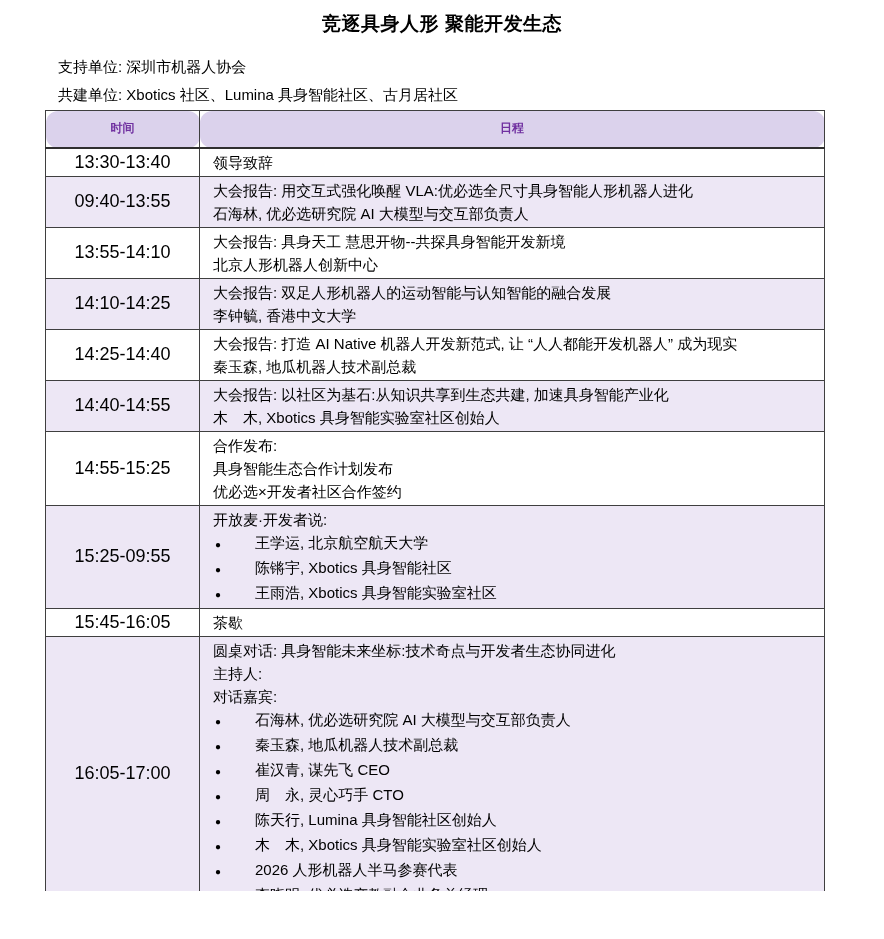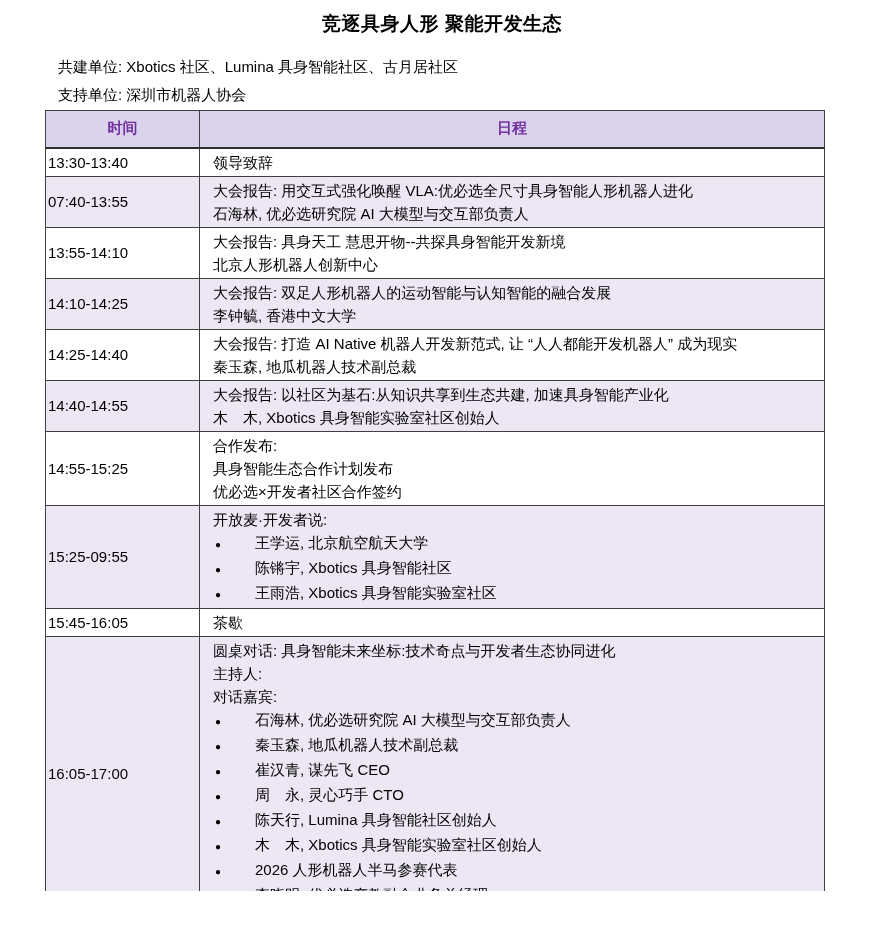--- a/index.html
+++ b/index.html
@@ -35,32 +35,34 @@
     width: 779px;
     border-collapse: collapse;
     table-layout: fixed;
   }
   table.schedule th, table.schedule td {
     border: 1px solid var(--border_col, #3F3F3F);
   }
   table.schedule th {
     background: var(--header_bg, #DBD2EC);
     color: var(--accent, #7030A0);
-    font-size: 15px;
+    font-size: 12px;
     font-weight: bold;
     height: 37px;
     text-align: center;
     border-bottom: 2.5px solid #2F2F2F;
+    border-radius: 12px;
   }
   col.c-time { width: 154px; }
   col.c-agenda { width: 625px; }
 
   td.time-cell {
+    text-align: center;
     vertical-align: middle;
-    font-size: 15px;
+    font-size: 18px;
     padding: 1px 2px;
   }
   td.agenda-cell {
     vertical-align: middle;
     font-size: 15px;
     padding: 2px 12px 2px 13px;
   }
   .line { line-height: 23px; }
   .bullet-line { display: flex; align-items: baseline; }
   .bullet {
@@ -74,22 +76,22 @@
   tr.plain td { background: #ffffff; }
 </style>
 </head>
 <body>
 
 <div class="page">
 
   <div class="doc-title">竞逐具身人形 聚能开发生态</div>
 
   <div class="meta-block">
+    <div class="meta-line">支持单位: 深圳市机器人协会</div>
     <div class="meta-line">共建单位: Xbotics 社区、Lumina 具身智能社区、古月居社区</div>
-    <div class="meta-line">支持单位: 深圳市机器人协会</div>
   </div>
 
   <table class="schedule">
     <colgroup>
         <col class="c-time">
         <col class="c-agenda">
       </colgroup>
     <thead>
       <tr>
         <th>时间</th>
@@ -99,21 +101,21 @@
     <tbody>
 
       <tr class="plain">
         <td class="time-cell">13:30-13:40</td>
         <td class="agenda-cell">
           <div class="line">领导致辞</div>
         </td>
       </tr>
 
       <tr class="shade">
-        <td class="time-cell">07:40-13:55</td>
+        <td class="time-cell">09:40-13:55</td>
         <td class="agenda-cell">
           <div class="line">大会报告: 用交互式强化唤醒 VLA:优必选全尺寸具身智能人形机器人进化</div>
           <div class="line">石海林, 优必选研究院 AI 大模型与交互部负责人</div>
         </td>
       </tr>
 
       <tr class="plain">
         <td class="time-cell">13:55-14:10</td>
         <td class="agenda-cell">
           <div class="line">大会报告: 具身天工 慧思开物--共探具身智能开发新境</div>

